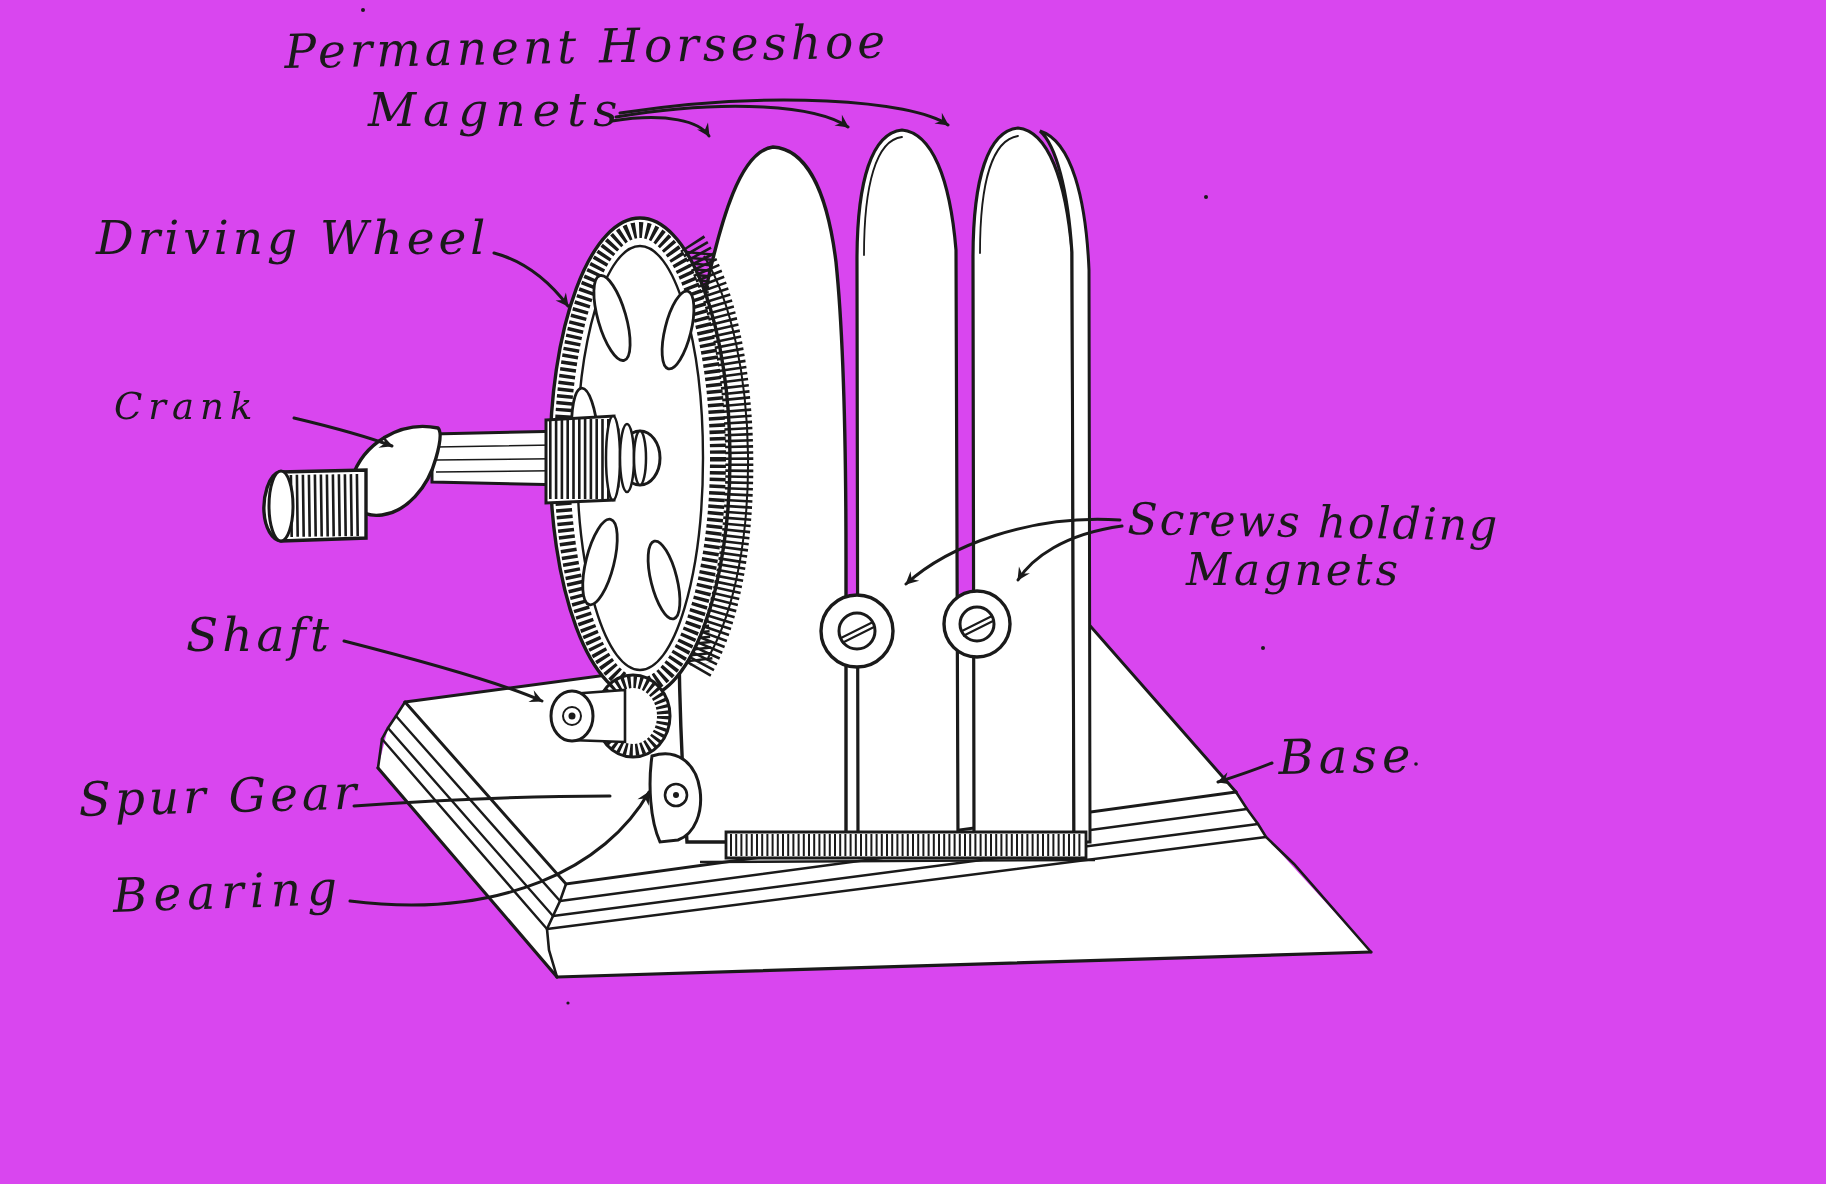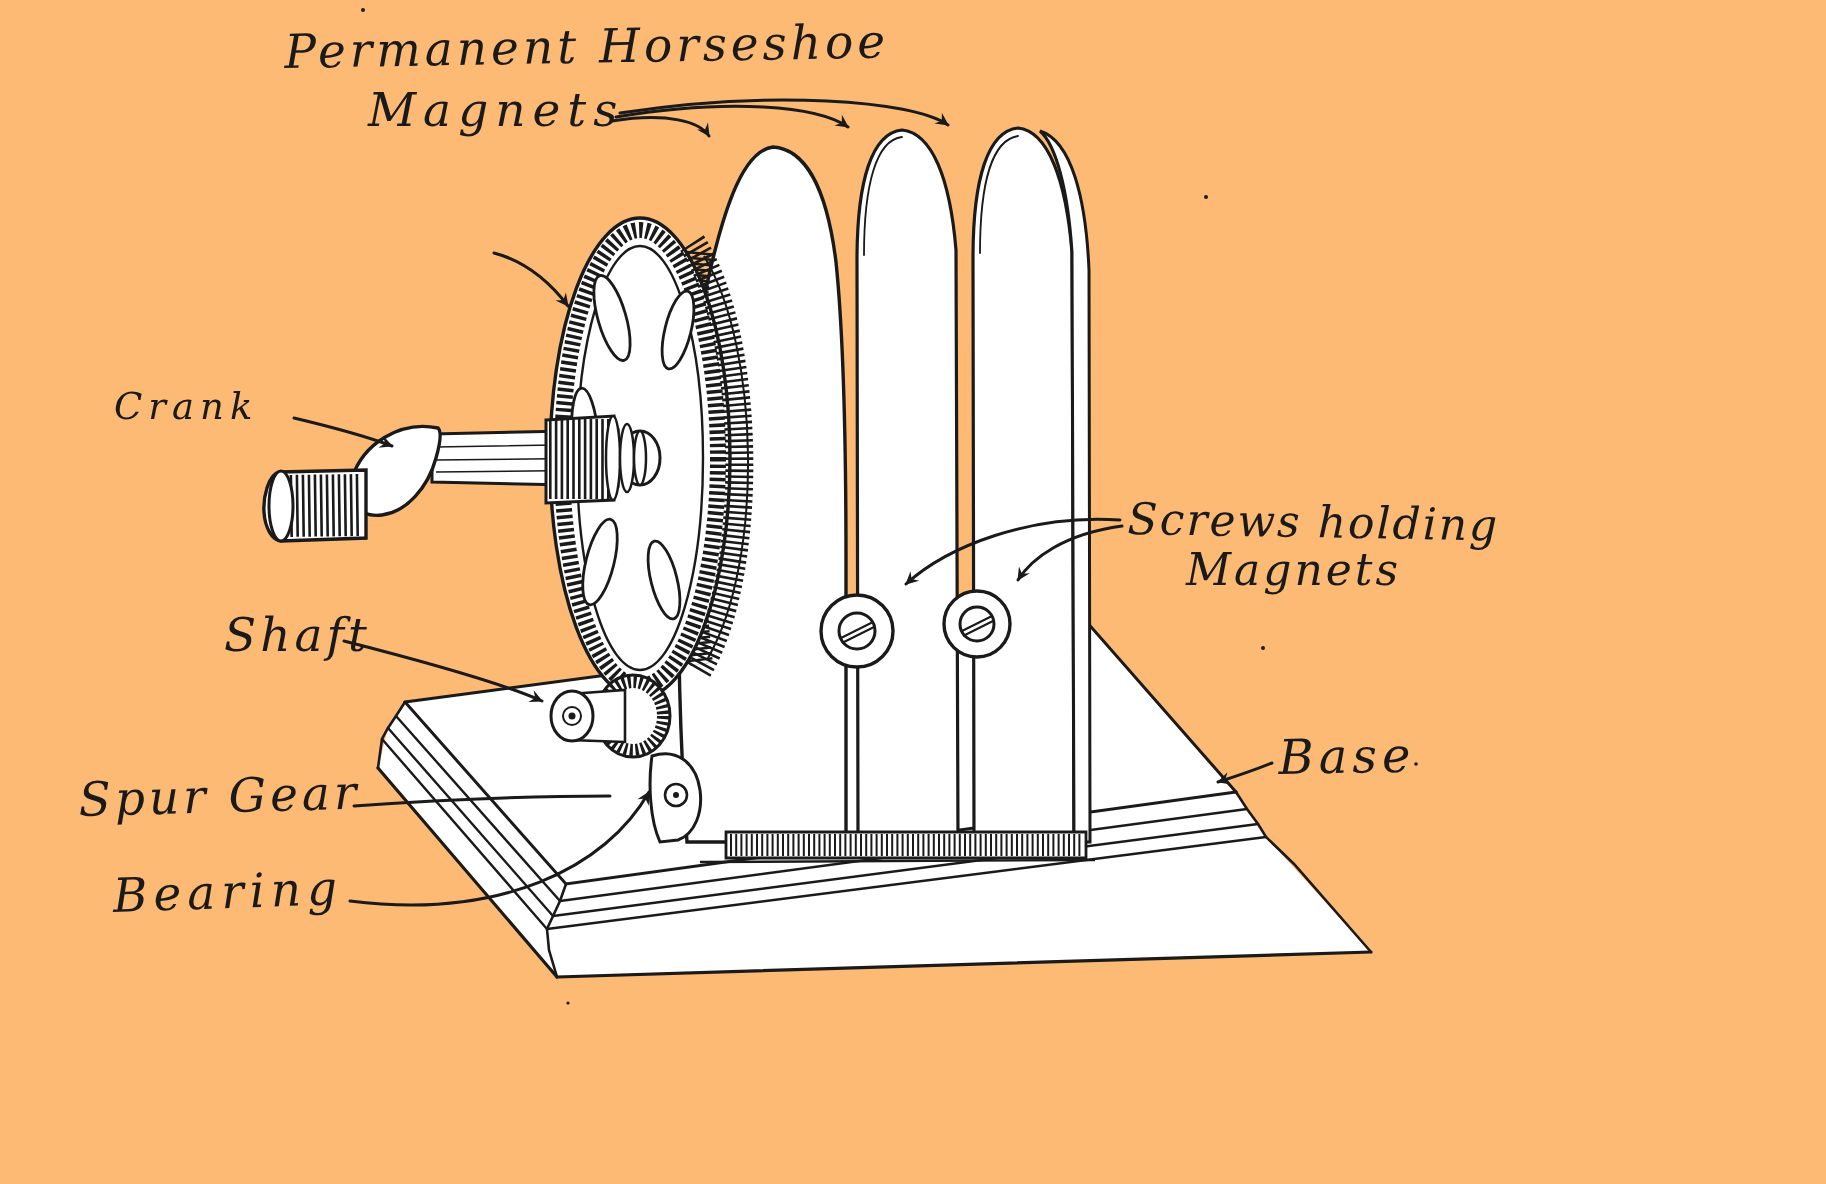--- a/index.html
+++ b/index.html
@@ -1,19 +1,19 @@
 <!DOCTYPE html>
 <html><head>
 <meta charset="utf-8">
 <style>
   html,body{margin:0;padding:0;background:#ffffff;}
   .stage{
     position:relative;
     width:1826px;height:1184px;
-    background:#fdba74;
+    background:#d946ef;
     overflow:hidden;
     font-family:"DejaVu Serif", serif;
   }
   .stage svg{position:absolute;left:0;top:0;}
   .lbl{
     position:absolute;
     font-style:italic;
     font-weight:400;
     color:#1a1a1a;
     white-space:nowrap;
@@ -152,21 +152,22 @@
       <circle cx="363" cy="10" r="2"></circle>
       <circle cx="1206" cy="197" r="2"></circle>
       <circle cx="1263" cy="648" r="2"></circle>
       <circle cx="568" cy="1003" r="1.6"></circle>
       <circle cx="1416" cy="764" r="1.8"></circle>
     </g>
   </svg>
 
   <div class="lbl" style="left:284px;top:28px;font-size:47px;letter-spacing:4px;transform:rotate(-1deg);">Permanent Horseshoe</div>
   <div class="lbl" style="left:368px;top:86px;font-size:47px;letter-spacing:7px;">Magnets</div>
+  <div class="lbl" style="left:96px;top:214px;font-size:47px;letter-spacing:4px;">Driving Wheel</div>
   <div class="lbl" style="left:114px;top:388px;font-size:37px;letter-spacing:6px;">Crank</div>
-  <div class="lbl" style="left:186px;top:611px;font-size:47px;letter-spacing:4px;margin-left:38px;">Shaft</div>
+  <div class="lbl" style="left:186px;top:611px;font-size:47px;letter-spacing:4px;">Shaft</div>
   <div class="lbl" style="left:78px;top:776px;font-size:47px;letter-spacing:4px;transform:rotate(-1.5deg);">Spur Gear</div>
   <div class="lbl" style="left:112px;top:872px;font-size:47px;letter-spacing:6px;transform:rotate(-2deg);">Bearing</div>
   <div class="lbl" style="left:1128px;top:497px;font-size:44px;letter-spacing:2px;transform:rotate(1deg);">Screws holding</div>
   <div class="lbl" style="left:1186px;top:548px;font-size:44px;letter-spacing:3px;">Magnets</div>
   <div class="lbl" style="left:1278px;top:733px;font-size:48px;letter-spacing:5px;transform:rotate(-1deg);">Base</div>
 
 </div>
 
 </body></html>

